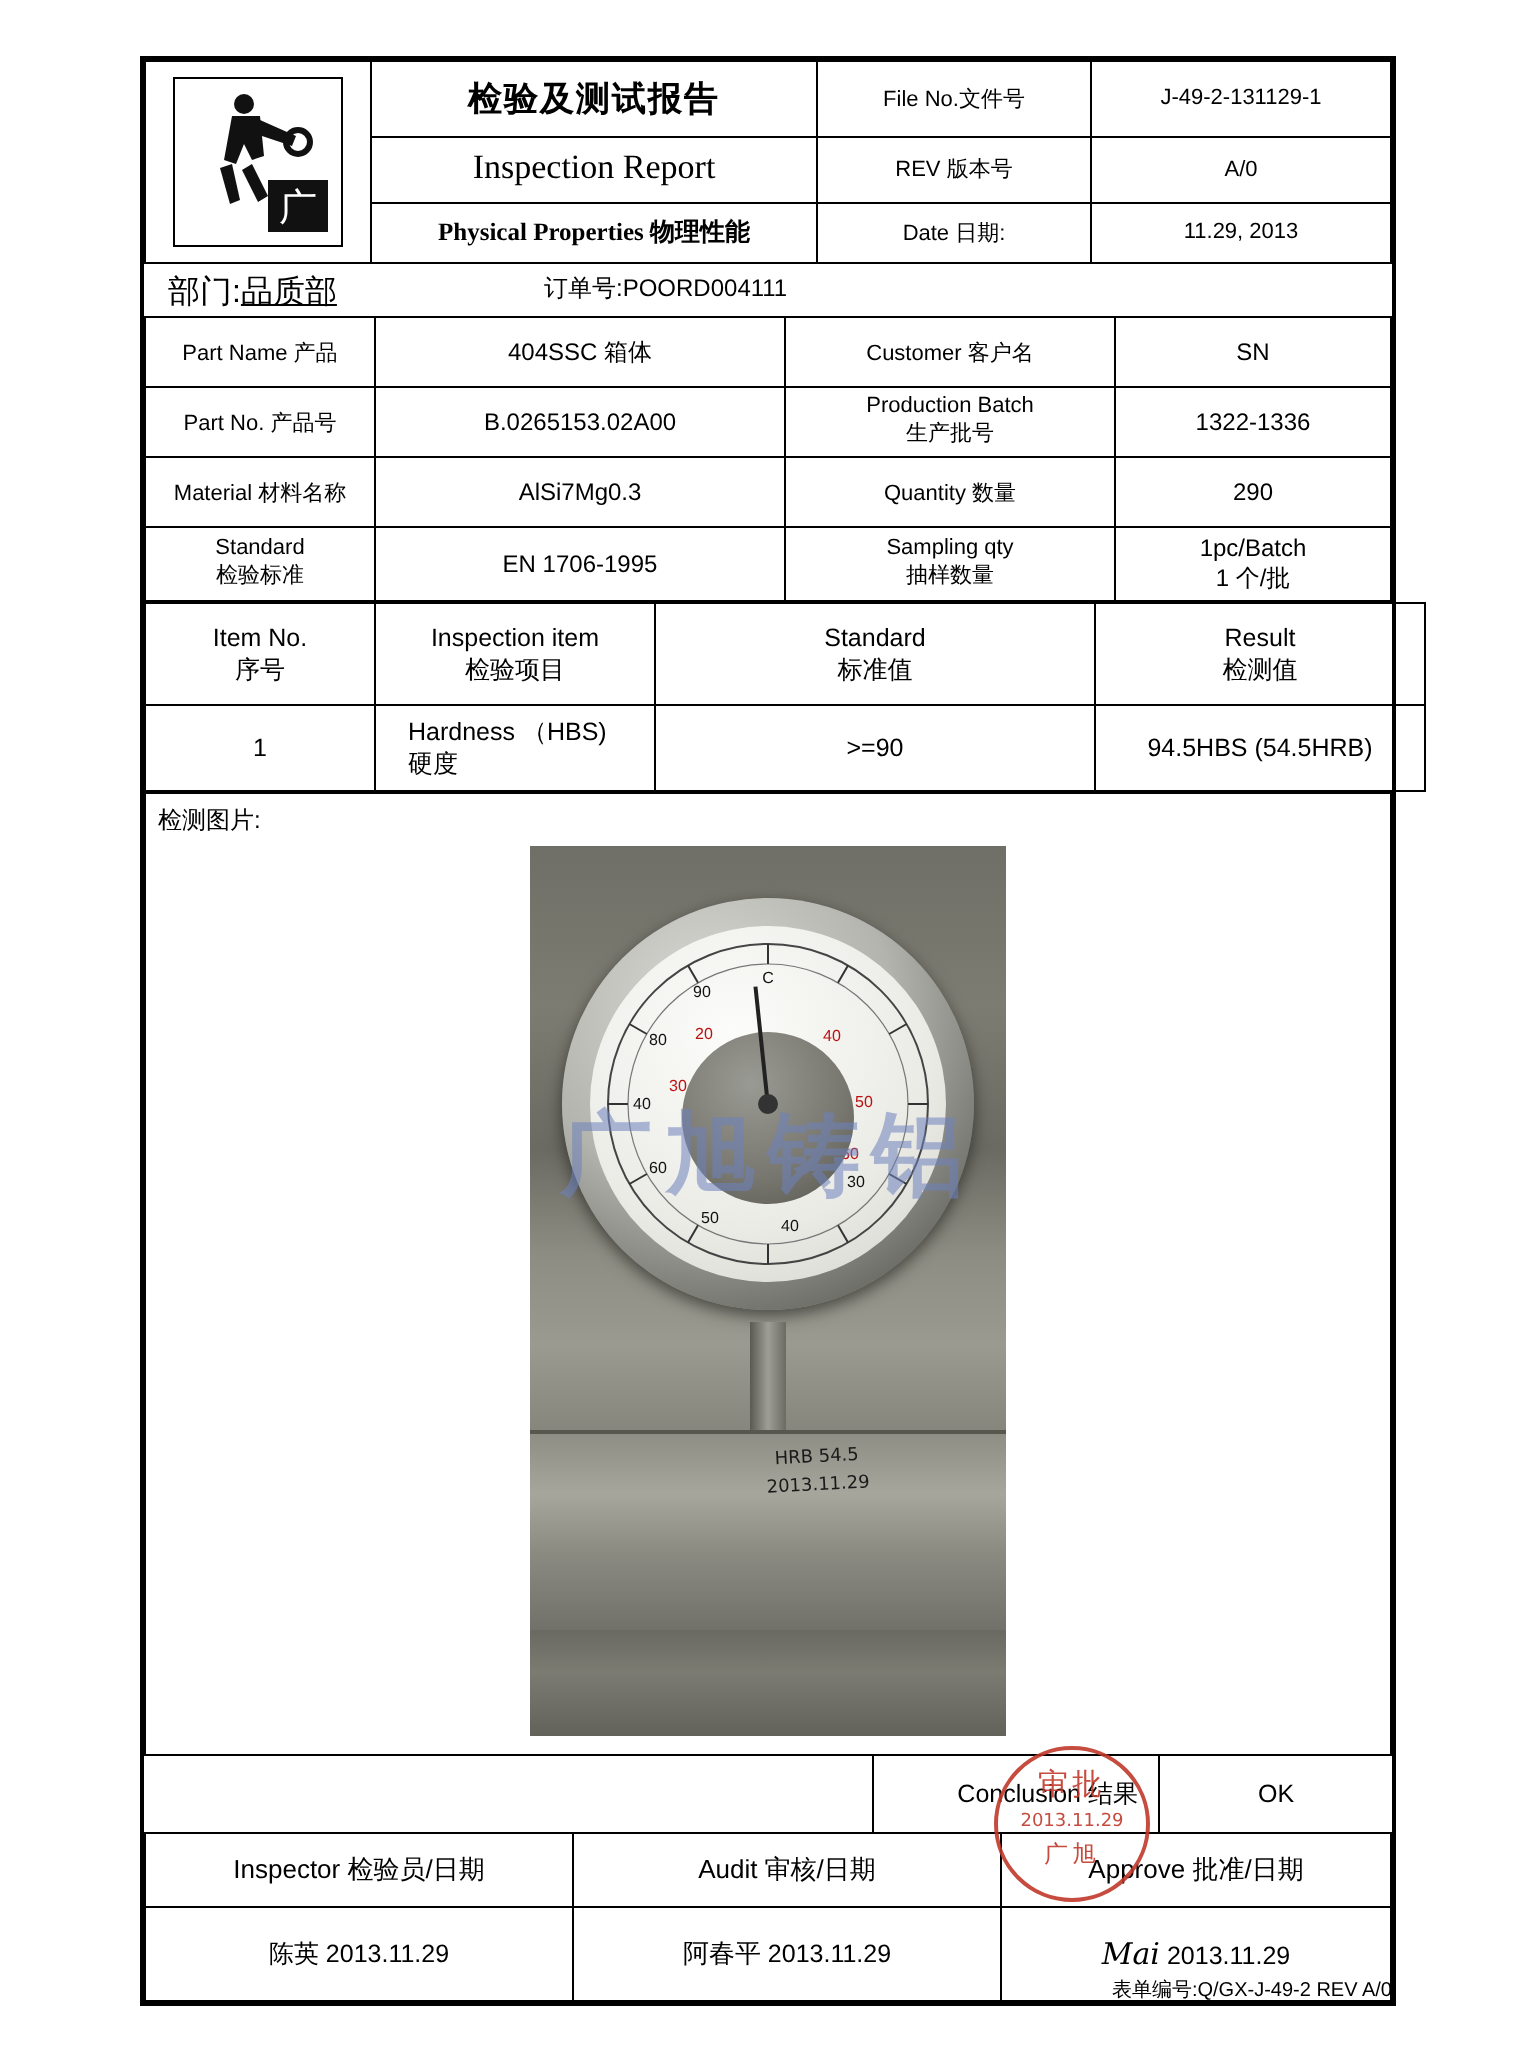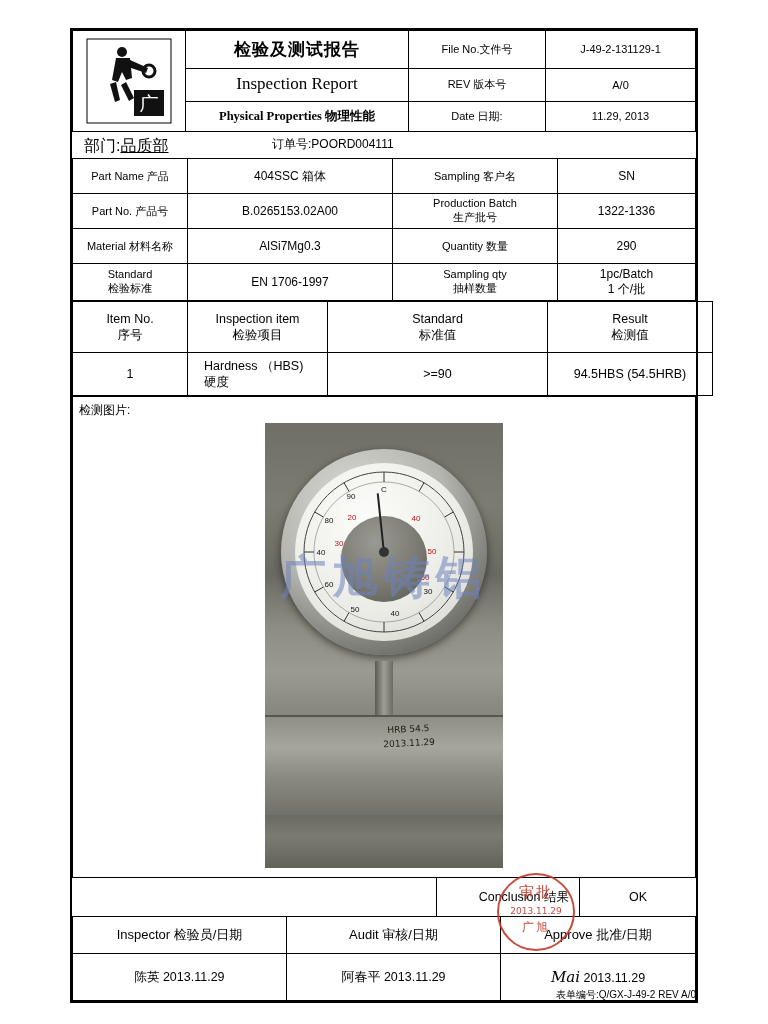--- a/index.html
+++ b/index.html
@@ -347,21 +347,21 @@
       <div class="order">
         <span>订单号:</span><span>POORD004111</span>
       </div>
     </div>
 
     <table class="info">
       <tbody>
           <tr>
         <td class="lbl-l">Part Name 产品</td>
         <td class="val-l">404SSC 箱体</td>
-        <td class="lbl-r">Sampling 客户名</td>
+        <td class="lbl-r">Customer 客户名</td>
         <td class="val-r">SN</td>
       </tr>
       <tr>
         <td class="lbl-l">Part No. 产品号</td>
         <td class="val-l">B.0265153.02A00</td>
         <td class="lbl-r two-line">
           <div>Production Batch</div>
           <div>生产批号</div>
         </td>
         <td class="val-r">1322-1336</td>
@@ -370,21 +370,21 @@
         <td class="lbl-l">Material 材料名称</td>
         <td class="val-l">AlSi7Mg0.3</td>
         <td class="lbl-r">Quantity 数量</td>
         <td class="val-r">290</td>
       </tr>
       <tr>
         <td class="lbl-l two-line">
           <div>Standard</div>
           <div>检验标准</div>
         </td>
-        <td class="val-l">EN 1706-1997</td>
+        <td class="val-l">EN 1706-1995</td>
         <td class="lbl-r two-line">
           <div>Sampling qty</div>
           <div>抽样数量</div>
         </td>
         <td class="val-r two-line">
           <div>1pc/Batch</div>
           <div>1 个/批</div>
         </td>
       </tr>
     </tbody>

